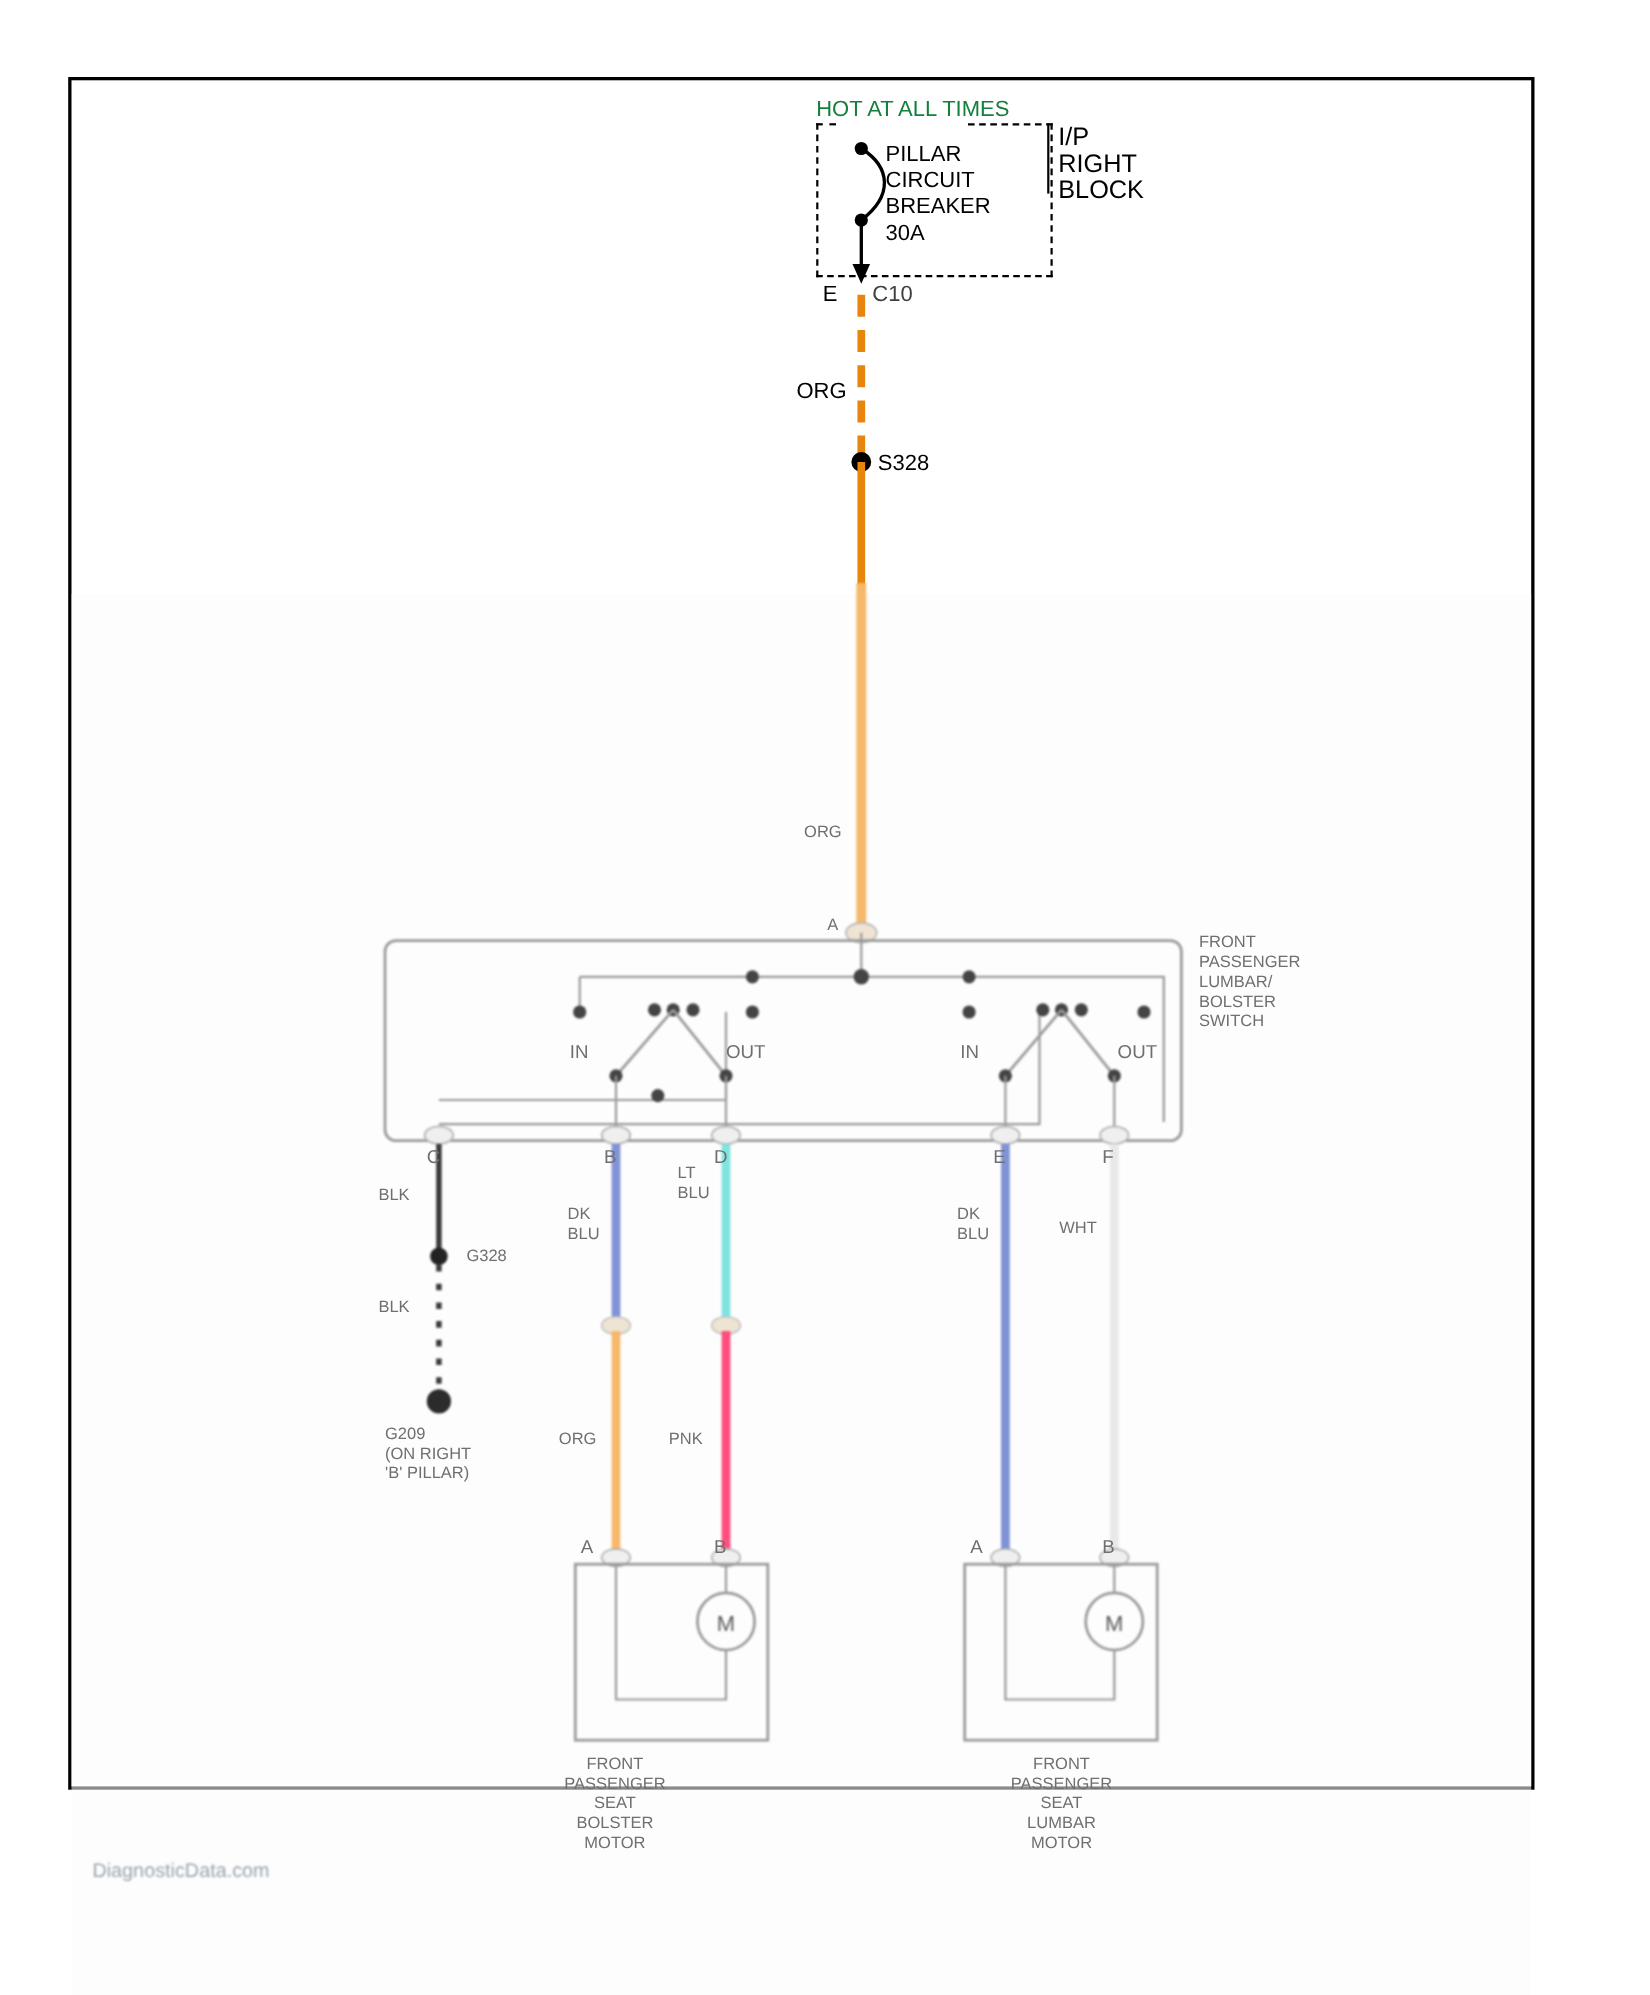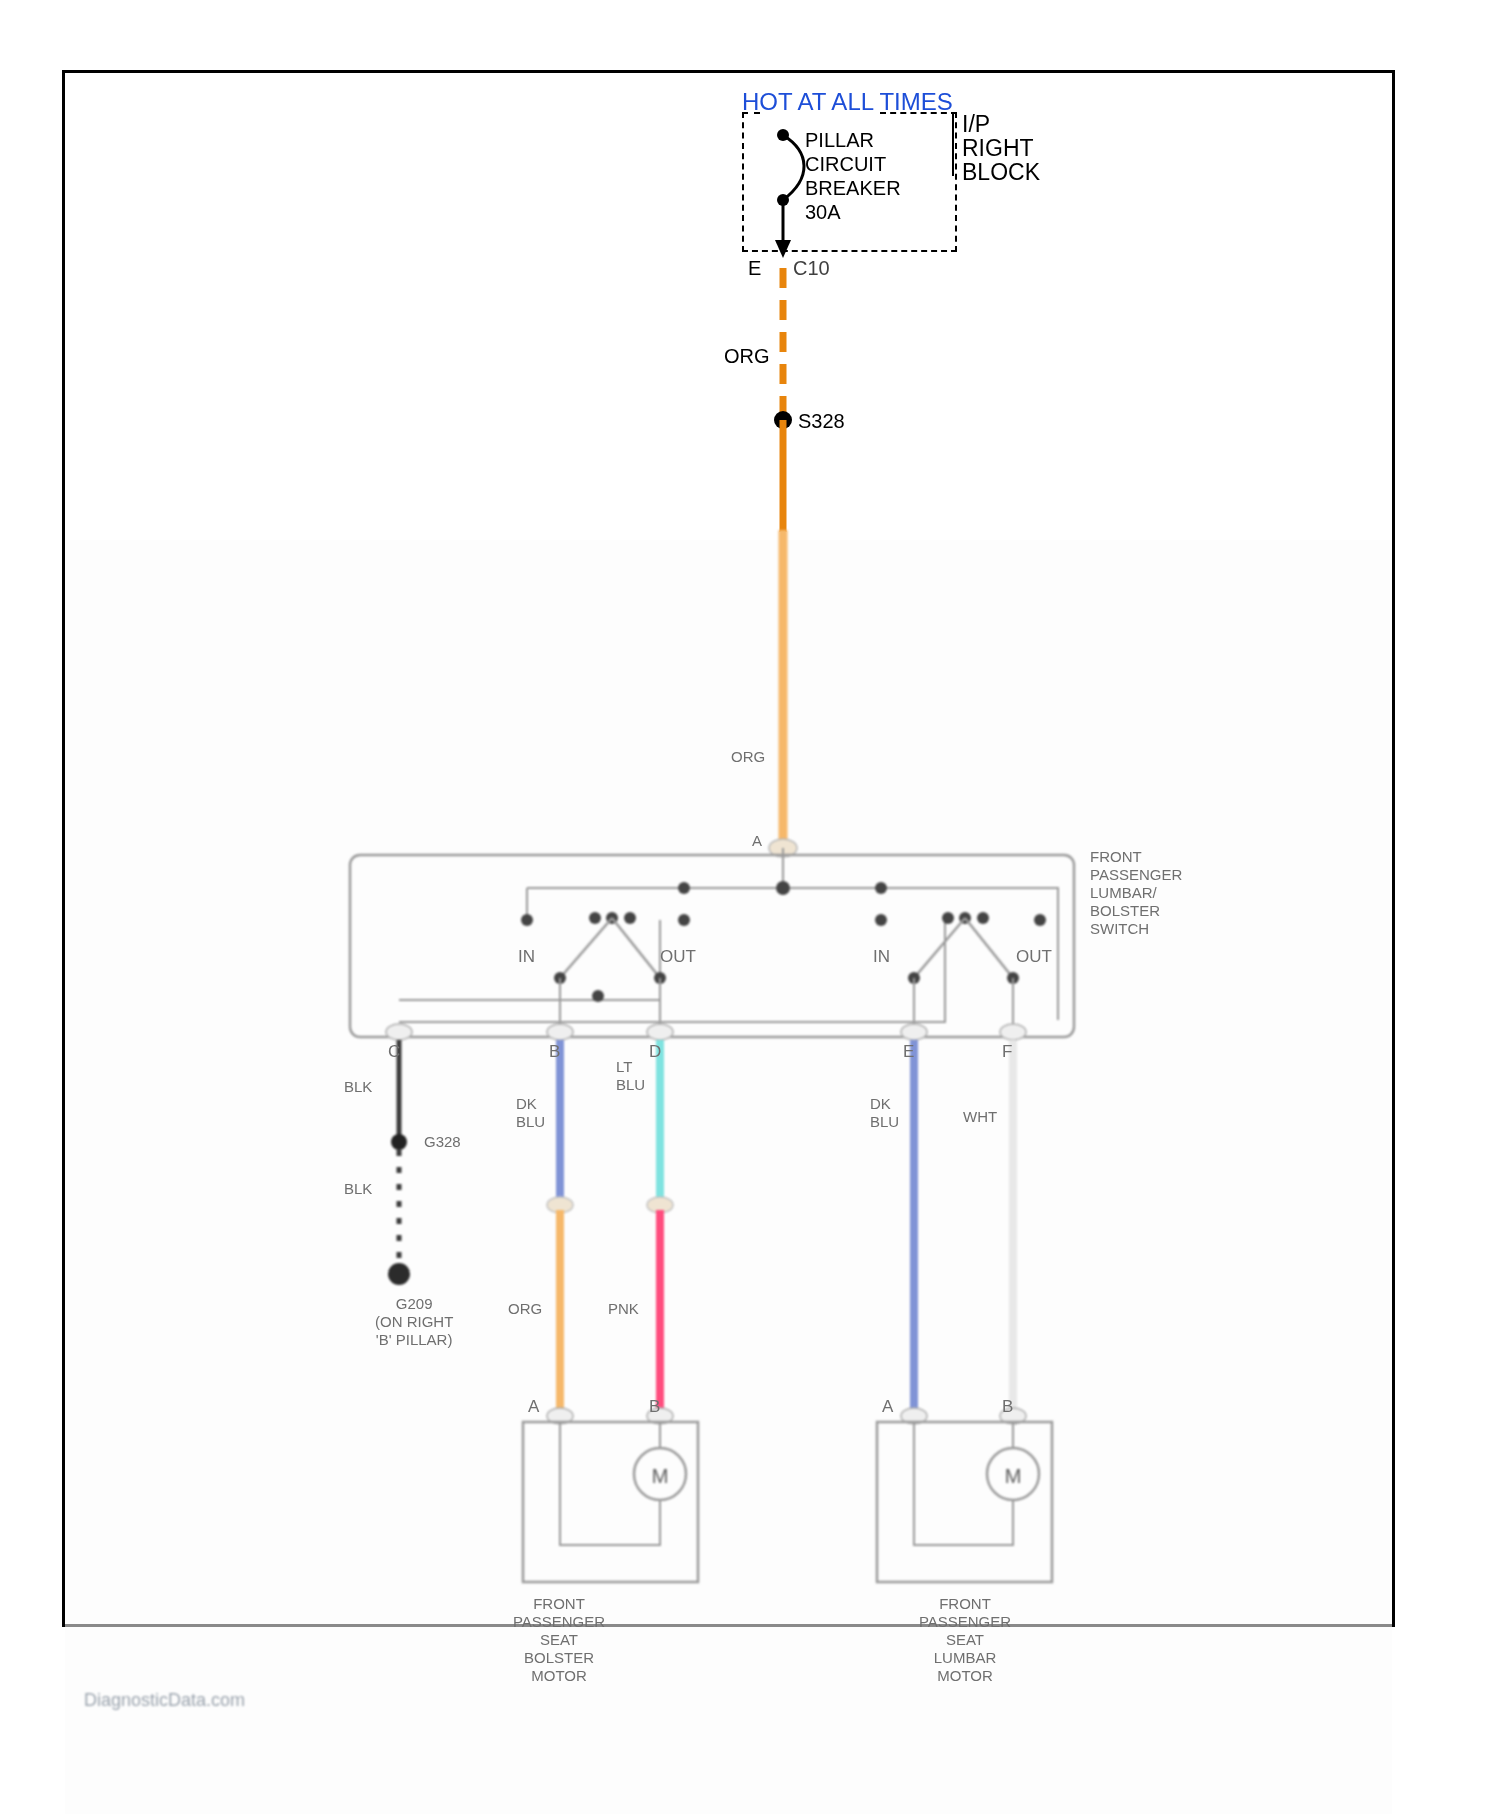--- a/index.html
+++ b/index.html
@@ -38,22 +38,22 @@
     top: 540px;
     width: 1327px;
     height: 1280px;
     background: #fbfbfb;
     opacity: 0.55;
   }
   .hot-label {
     position: absolute;
     left: 742px;
     top: 88px;
-    font-size: 24px;
-    color: #1d4ed8;
+    font-size: 20px;
+    color: #15803d;
     white-space: nowrap;
   }
   
   .breaker-box {
     position: absolute;
     left: 742px;
     top: 112px;
     width: 215px;
     height: 140px;
     border: 2px dashed #000;
@@ -308,21 +308,21 @@
   <div class="flbl small" style="left:388px; top:1043px;">C</div>
   <div class="flbl small" style="left:549px; top:1043px;">B</div>
   <div class="flbl small" style="left:649px; top:1043px;">D</div>
   <div class="flbl small" style="left:903px; top:1043px;">E</div>
   <div class="flbl small" style="left:1002px; top:1043px;">F</div>
 
   <div class="flbl" style="left:344px; top:1078px;">BLK</div>
   <div class="flbl" style="left:424px; top:1133px;">G328</div>
   <div class="flbl" style="left:344px; top:1180px;">BLK</div>
 
-  <div class="flbl" style="left:375px; top:1295px;text-align:center;">
+  <div class="flbl" style="left:350px; top:1295px;">
     <div>G209</div>
     <div>(ON RIGHT</div>
     <div>'B' PILLAR)</div>
   </div>
 
   <div class="flbl" style="left:516px; top:1095px;">
     <div>DK</div>
     <div>BLU</div>
   </div>
 

